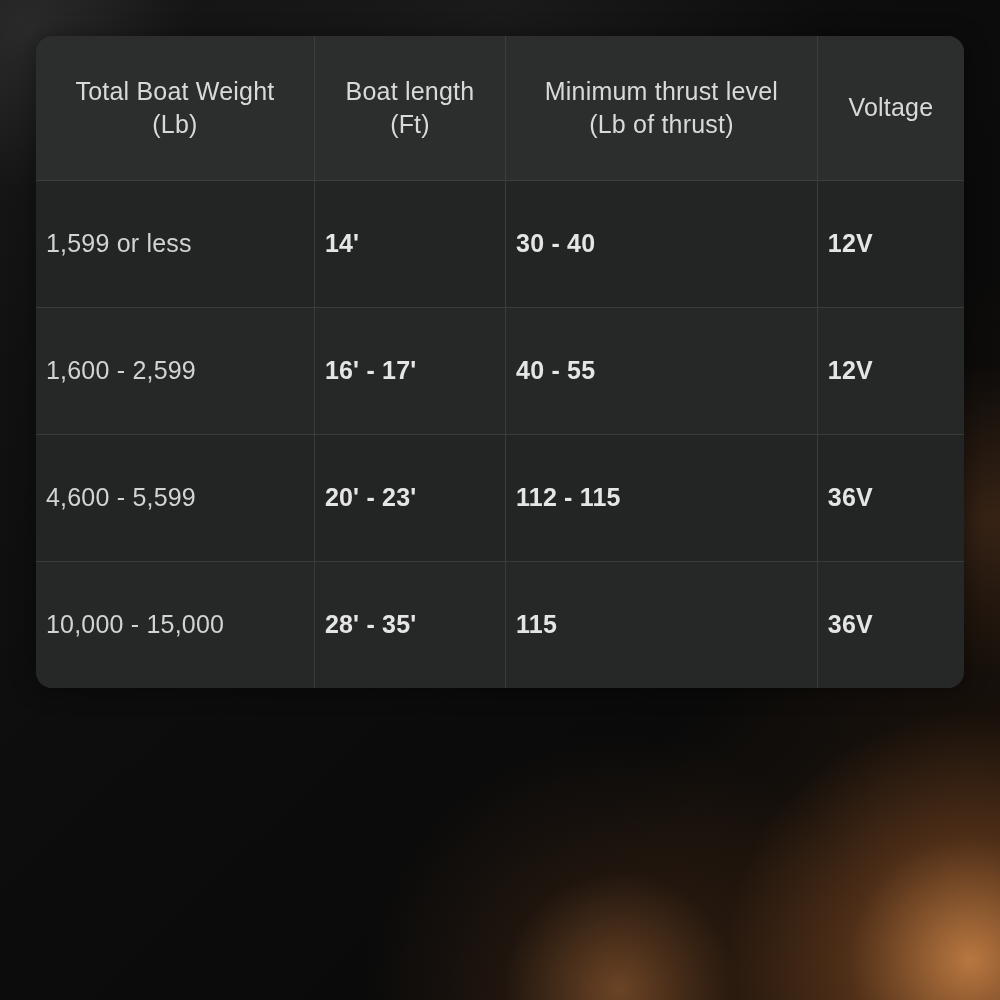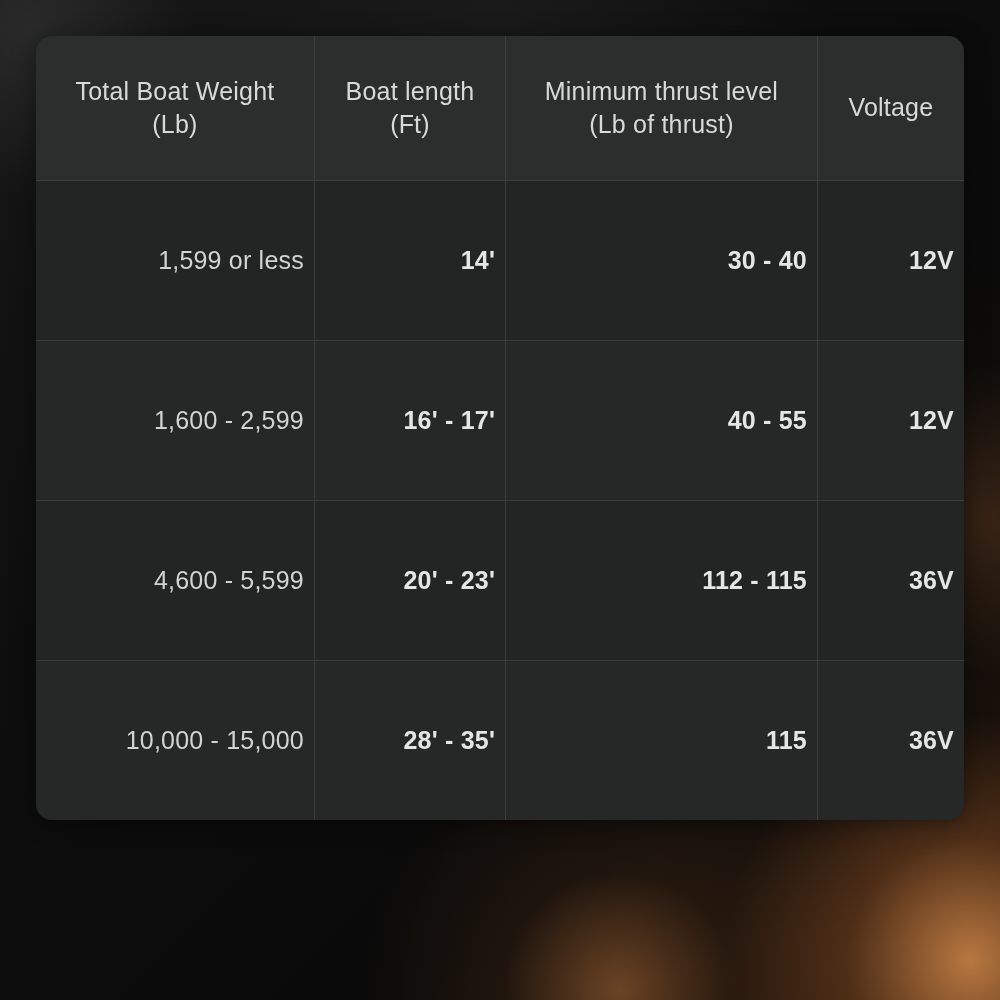--- a/index.html
+++ b/index.html
@@ -26,21 +26,21 @@
       radial-gradient(circle at 3% 3%, rgba(120,120,120,0.22) 0%, rgba(40,40,40,0.08) 12%, rgba(0,0,0,0) 24%),
       radial-gradient(circle at 50% 2%, rgba(90,90,90,0.14) 0%, rgba(0,0,0,0) 30%),
       linear-gradient(135deg, #151515 0%, #0d0d0d 40%, #0a0a0a 70%, #140e08 100%);
   }
 
   #table-card {
     position: absolute;
     left: 36px;
     top: 36px;
     width: 928px;
-    height: 784px;
+    height: 652px;
     background: #222424;
     border-radius: 16px;
     overflow: hidden;
     box-shadow: 0 2px 24px rgba(0,0,0,0.45);
   }
 
   table.spec-table {
     width: 100%;
     height: 100%;
     border-collapse: collapse;
@@ -63,21 +63,21 @@
     padding: 14px 10px;
     height: 144px;
     box-sizing: border-box;
     border-right: 1px solid #3c3e3e;
     border-bottom: 1px solid #3c3e3e;
   }
   thead th:last-child { border-right: none; }
 
   tbody td {
     height: 112px;
-    text-align: right;
+    text-align: left;
     vertical-align: middle;
     padding: 8px 10px;
     box-sizing: border-box;
     border-right: 1px solid #3a3c3c;
     border-bottom: 1px solid #3a3c3c;
     font-size: 25px;
   }
   tbody td:last-child { border-right: none; }
   tbody tr:last-child td { border-bottom: none; }
 

